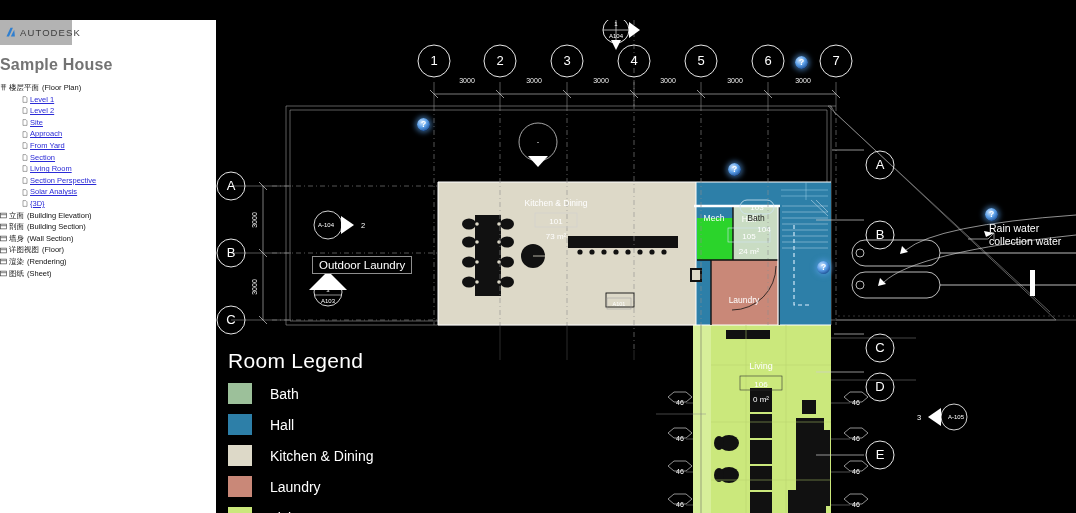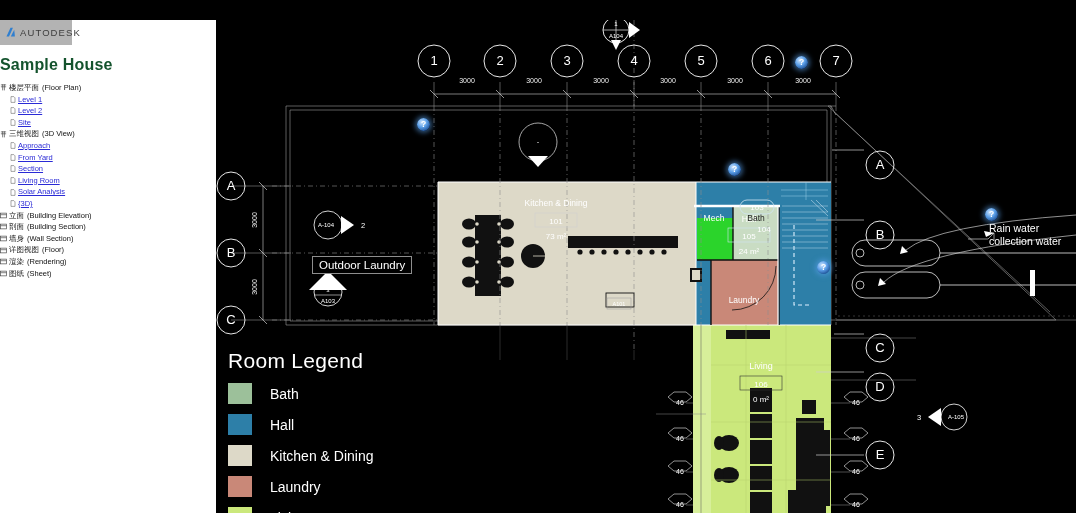--- a/index.html
+++ b/index.html
@@ -6,28 +6,28 @@
   html,body{margin:0;padding:0;background:#000;}
   body{width:1076px;height:513px;overflow:hidden;font-family:"Liberation Sans",sans-serif;}
   #app{position:relative;width:1076px;height:513px;background:#000;margin-top:20px;}
 
   
   #sidebar{position:absolute;left:0;top:0;width:216px;height:513px;background:#fff;overflow:hidden;}
   #logo-band{position:absolute;left:0;top:0;width:72px;height:25px;background:#b3b3b3;display:flex;align-items:center;padding-left:4px;box-sizing:border-box;}
   #logo-mark{width:13px;height:13px;flex:0 0 13px;position:relative;}
   #logo-mark svg{display:block;}
   #logo-text{font-size:9.5px;letter-spacing:1.1px;color:#3d3d3d;margin-left:3px;font-weight:400;}
-  #proj-title{position:absolute;left:0;top:36px;font-size:16px;font-weight:bold;color:#14532d;letter-spacing:.2px;}
+  #proj-title{position:absolute;left:0;top:36px;font-size:16px;font-weight:bold;color:#737373;letter-spacing:.2px;}
   #tree{position:absolute;left:0;top:62px;width:210px;font-size:7.5px;color:#222;line-height:11.6px;}
   .tgroup{display:flex;align-items:center;white-space:nowrap;}
   .tgroup .gicon{width:7px;height:7px;margin-right:2px;flex:0 0 7px;position:relative;top:0px;}
   .tgroup .gicon svg{display:block}
   .tgroup .cn{color:#111;}
   .tgroup .en{color:#111;margin-left:3px;}
-  .tchild{display:flex;align-items:center;white-space:nowrap;padding-left:10px;}
+  .tchild{display:flex;align-items:center;white-space:nowrap;padding-left:22px;}
   .tchild .cicon{width:6px;height:7px;margin-right:2px;flex:0 0 6px;}
   .tchild .cicon svg{display:block}
   .tchild a{color:#2a2ad6;text-decoration:underline;font-size:7.5px;}
 
   
   #canvas{position:absolute;left:216px;top:0;width:860px;height:513px;background:#000;overflow:hidden;}
   #canvas svg.layer{position:absolute;left:0;top:0;width:860px;height:513px;overflow:visible;}
 
   .gridbub{fill:none;stroke:#e8e8e8;stroke-width:1;}
   .gridbub-t{fill:#fff;font-size:13px;font-family:"Liberation Sans",sans-serif;text-anchor:middle;dominant-baseline:middle;}
@@ -110,29 +110,20 @@
       </div>
       <div class="tchild">
         <span class="cicon">
             <svg viewBox="0 0 6 8" width="6" height="7">
               <path d="M.7.7h3.2l1.4 1.4v5.2H.7z" fill="#fff" stroke="#555" stroke-width=".6"></path>
             </svg>
           </span>
         <a>Site</a>
       </div>
 
-      <div class="tgroup">
-        <span class="gicon">
-          <svg viewBox="0 0 8 8" width="7" height="7">
-              <path d="M1 1h6M1 3.2h6M3 0.3v7M5 0.3v7" stroke="#4a4a4a" stroke-width=".8" fill="none"></path>
-            </svg>
-        </span>
-        <span class="cn">三维视图</span>
-        <span class="en">(3D View)</span>
-      </div>
       <div class="tchild">
         <span class="cicon">
             <svg viewBox="0 0 6 8" width="6" height="7">
               <path d="M.7.7h3.2l1.4 1.4v5.2H.7z" fill="#fff" stroke="#555" stroke-width=".6"></path>
             </svg>
           </span>
         <a>Approach</a>
       </div>
       <div class="tchild">
         <span class="cicon">
@@ -150,20 +141,28 @@
           </span>
         <a>Section</a>
       </div>
       <div class="tchild">
         <span class="cicon">
             <svg viewBox="0 0 6 8" width="6" height="7">
               <path d="M.7.7h3.2l1.4 1.4v5.2H.7z" fill="#fff" stroke="#555" stroke-width=".6"></path>
             </svg>
           </span>
         <a>Living Room</a>
+      </div>
+      <div class="tchild">
+        <span class="cicon">
+            <svg viewBox="0 0 6 8" width="6" height="7">
+              <path d="M.7.7h3.2l1.4 1.4v5.2H.7z" fill="#fff" stroke="#555" stroke-width=".6"></path>
+            </svg>
+          </span>
+        <a>Section Perspective</a>
       </div>
       <div class="tchild">
         <span class="cicon">
             <svg viewBox="0 0 6 8" width="6" height="7">
               <path d="M.7.7h3.2l1.4 1.4v5.2H.7z" fill="#fff" stroke="#555" stroke-width=".6"></path>
             </svg>
           </span>
         <a>Solar Analysis</a>
       </div>
       <div class="tchild">

